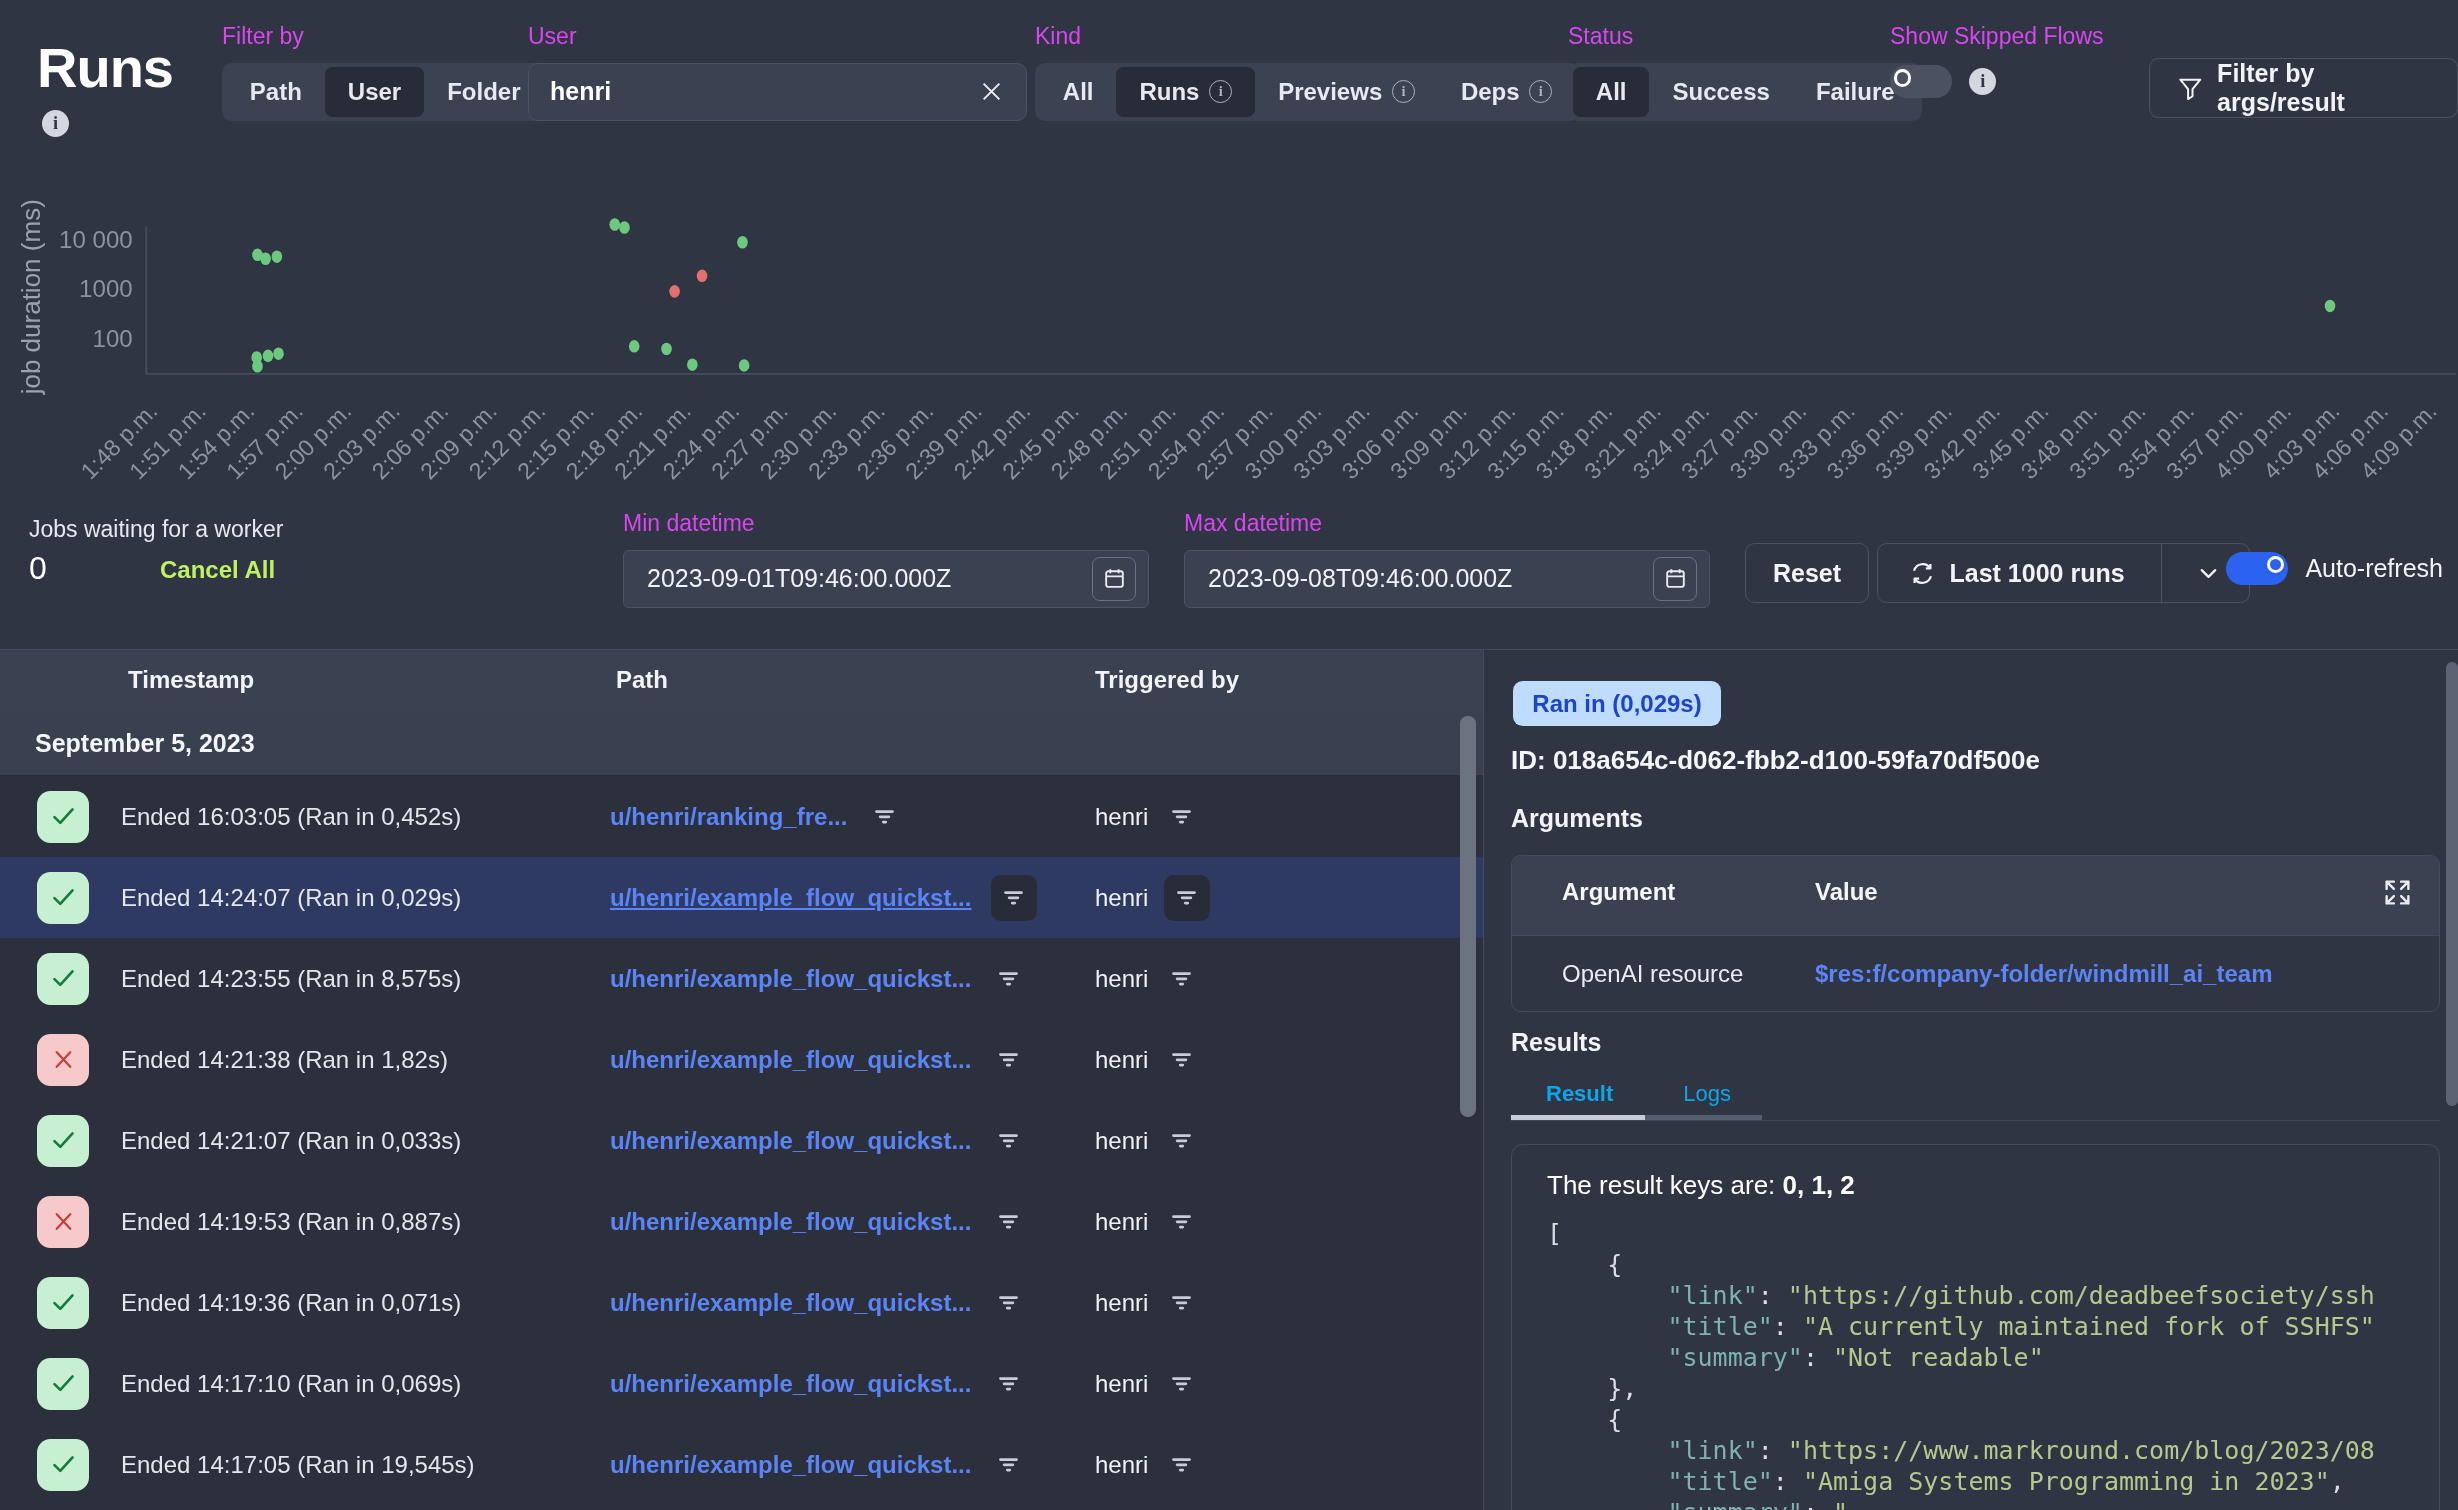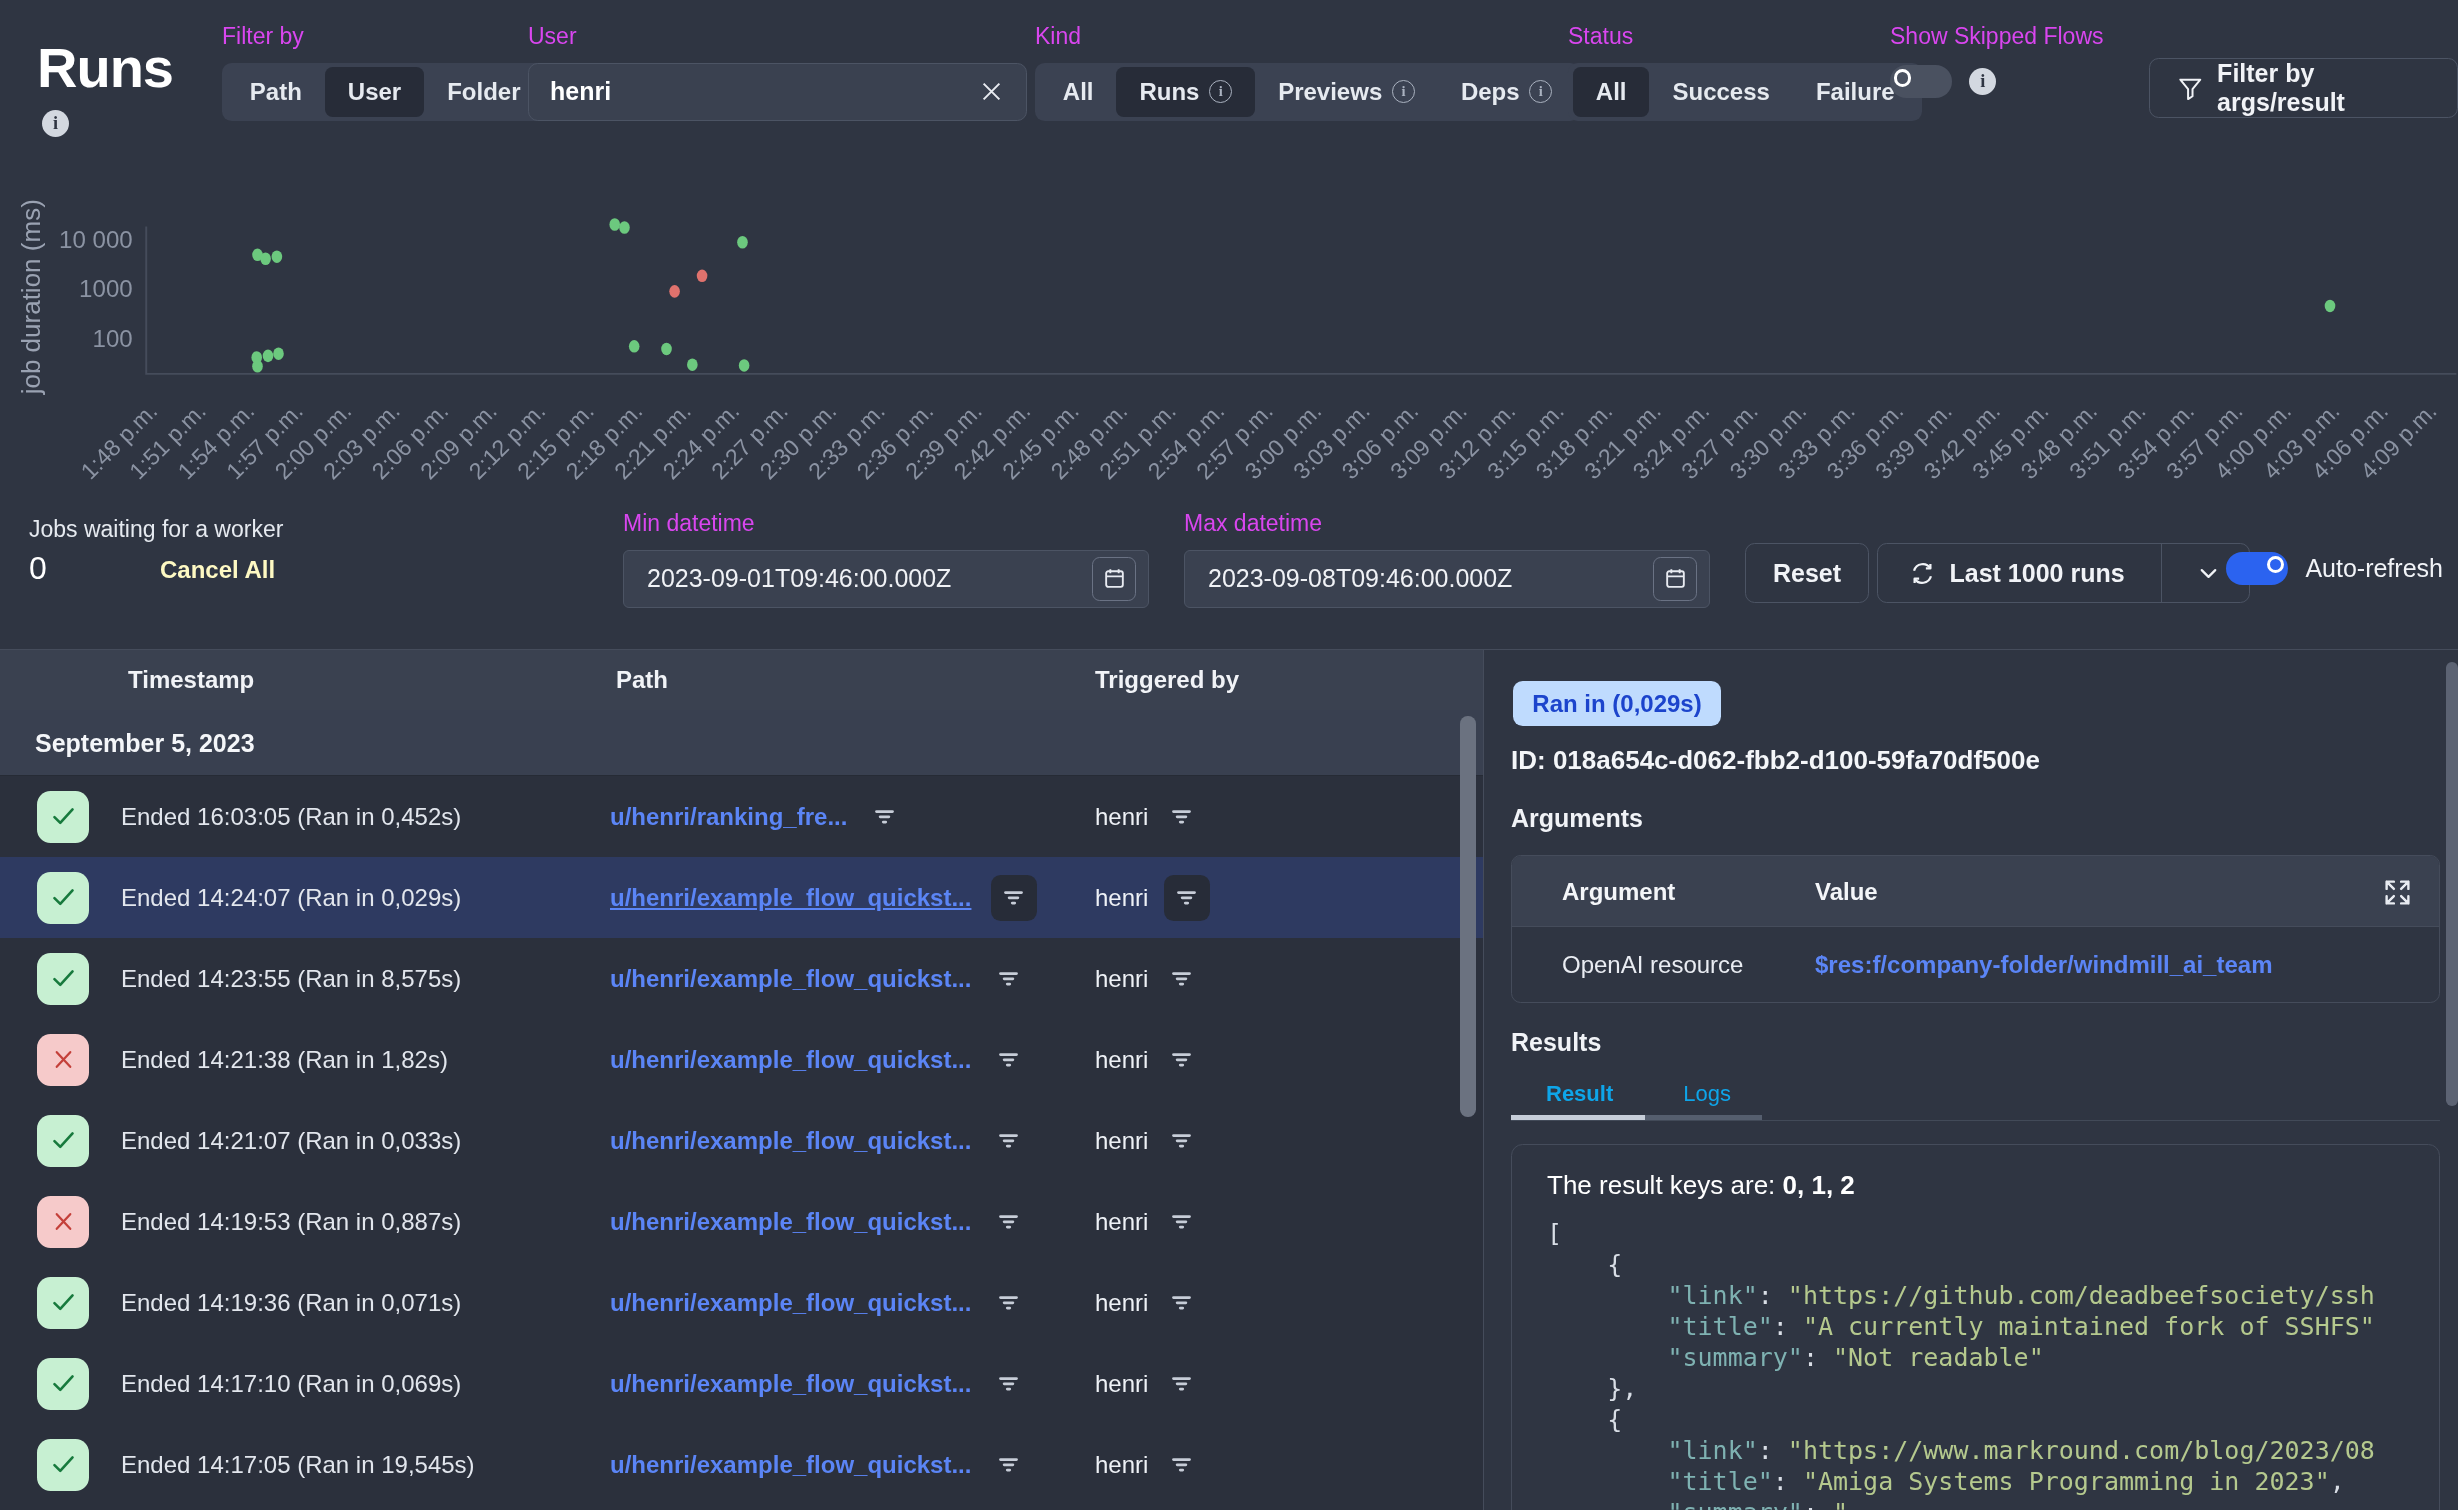--- a/index.html
+++ b/index.html
@@ -39,21 +39,21 @@
   .btn { border:1px solid #4c5464; border-radius:9.7px; height:60px; display:inline-flex;
          align-items:center; gap:13.5px; font-size:25px; font-weight:600; color:#f1f3f7; padding:0 27px; }
   #btn-args { left:2149px; top:58px; }
 
   
   #chart { left:0; top:183px; width:2458px; height:323px; }
 
   
   #jobs-label { left:29px; top:516px; font-size:23px; color:#e6eaf0; }
   #jobs-count { left:29px; top:550px; font-size:32px; color:#ffffff; }
-  #cancel-all { left:160px; top:556px; font-size:24px; font-weight:700; color:#fef9c3; }
+  #cancel-all { left:160px; top:556px; font-size:24px; font-weight:700; color:#bef264; }
   #g-min { left:623px; top:510px; } #g-max { left:1184px; top:510px; }
   .dtwrap { width:526px; height:58px; background:#3a4150; border:1px solid #4c5464; border-radius:6px;
             display:flex; align-items:center; padding:0 11.6px 0 23px; }
   .dtwrap .val { flex:1; font-size:25px; color:#f0f2f6; }
   .calbtn { width:44px; height:44px; border:1.9px solid #6a7284; border-radius:7.7px;
             display:flex; align-items:center; justify-content:center; }
   #btn-reset { left:1745px; top:543px; }
   #btn-last { left:1877px; top:543px; padding:8px; }
   #btn-last .main { display:flex; align-items:center; gap:13.5px; padding:0 23px; }
   #btn-last .divider { width:1px; height:58px; background:#4c5464; }
@@ -87,21 +87,21 @@
   
   #panel { left:1484px; top:649px; width:974px; height:861px; background:#2f3542;
            border-top:1px solid #454c5b; }
   .chip { position:absolute; left:29px; top:31px; background:#bfdbfe; color:#1c44cc;
           font-size:24px; font-weight:700; padding:8.7px 19.3px; border-radius:9.7px; }
   .rid { position:absolute; left:27px; top:95px; font-size:26px; font-weight:600; color:#f4f6f9; }
   .ptitle { position:absolute; font-size:25px; font-weight:600; color:#f1f3f7; }
   #h-args { left:27px; top:154px; }
   .argtable { position:absolute; left:27px; top:205px; width:929px; border:1px solid #454c5b;
               border-radius:9.7px; overflow:hidden; }
-  .athead { position:relative; height:71px; background:#3a4150; border-bottom:1px solid #454c5b; }
+  .athead { position:relative; height:80px; background:#3a4150; border-bottom:1px solid #454c5b; }
   .athead span { position:absolute; line-height:71px; font-size:24px; font-weight:700; color:#f4f6f9; }
   .atrow { position:relative; height:75px; }
   .atrow .aname { position:absolute; left:50px; line-height:75px; font-size:24px; color:#e9ecf2; }
   .atrow .aval { position:absolute; left:303px; line-height:75px; font-size:24px; font-weight:600; color:#5b85f6; }
   .expand { position:absolute; right:27px; top:22px; }
   #h-results { left:27px; top:378px; }
   .tabs { position:absolute; left:27px; top:421px; display:flex; }
   .tab { height:46px; line-height:46px; padding:0 35px; font-size:22px; color:#0ea5e9; }
   .tab.active { font-weight:600; }
   .tabline { position:absolute; left:27px; top:470px; width:929px; height:1px; background:#424a58; }

